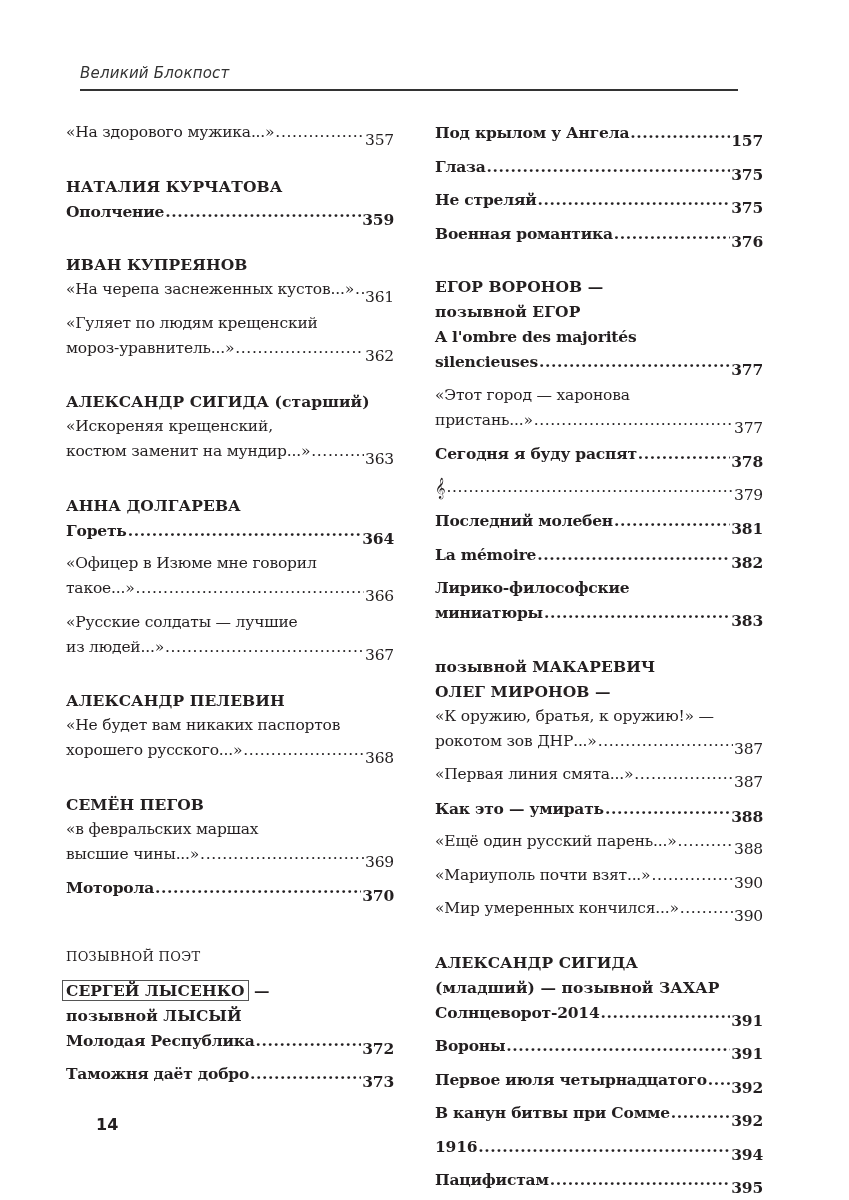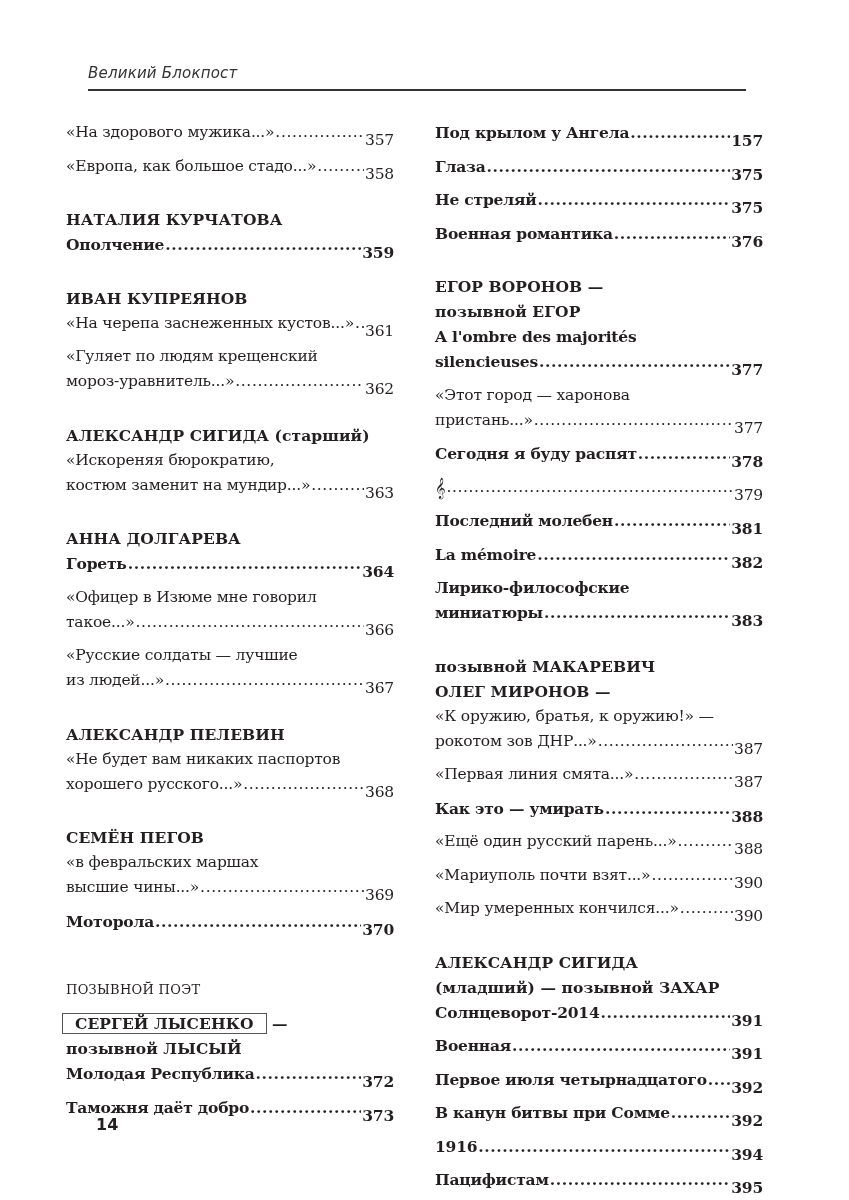--- a/index.html
+++ b/index.html
@@ -1,57 +1,52 @@
 <!DOCTYPE html>
 <html><head>
 <meta charset="utf-8">
 <style>
   html, body { margin: 0; padding: 0; background: #ffffff; }
   body { width: 849px; height: 1200px; position: relative; overflow: hidden;
          font-family: "DejaVu Serif", serif; color: #231f20; }
-  .header { position: absolute; left: 88px; top: 64px; width: 658px; }
+  .header { position: absolute; left: 80px; top: 64px; width: 658px; }
   .header-title { font-family: "DejaVu Sans", sans-serif; font-style: italic; font-size: 15px; color: #333; letter-spacing: 0.2px; }
   .header-rule { position: absolute; left: 0; top: 25px; width: 658px; height: 1.5px; background: #333; }
   .col { position: absolute; top: 120px; width: 328px; }
   .col.left { left: 66px; }
   .col.right { left: 435px; }
   .author { font-weight: bold; font-size: 15.5px; line-height: 25px; letter-spacing: 0.1px; }
   .gap { height: 20px; }
   .entry { display: flex; align-items: flex-start; font-size: 15.5px; line-height: 25.5px; letter-spacing: -0.2px; }
   .entry.bold { font-weight: bold; }
   .entry .t { white-space: nowrap; }
   .entry .dots { flex: 1; overflow: hidden; white-space: nowrap; margin: 0 1px; }
   .entry .dots::before { content: "........................................................................................................................................"; letter-spacing: 0.6px; }
   .entry .p { white-space: nowrap; margin-top: 8px; }
   .line1 { font-size: 15.5px; line-height: 25px; letter-spacing: -0.2px; }
   .line1.bold { font-weight: bold; }
   .section-title { font-weight: normal; font-size: 13px; letter-spacing: 0.3px; margin-top: 40px; margin-bottom: 14px; }
-  .boxed { border: 1.3px solid #555; padding: 0 12px; margin-left: -4px; }
+  .boxed { border: 1.3px solid #555; padding: 0 3px; margin-left: -4px; }
   .page-num { position: absolute; left: 96px; top: 1115px; font-family: "DejaVu Sans", sans-serif; font-weight: bold; font-size: 16px; }
   .clef { font-family: "DejaVu Sans", sans-serif; font-size: 18px; }
 </style>
 </head>
 <body>
 
 <div class="header">
   <div class="header-title">Великий Блокпост</div>
   <div class="header-rule"></div>
 </div>
 
 <div class="col left">
   <div class="entry">
       <span class="t">«На здорового мужика...»</span>
       <span class="dots"></span>
       <span class="p">357</span>
     </div>
-  <div class="entry">
-      <span class="t">«Европа, как большое стадо...»</span>
-      <span class="dots"></span>
-      <span class="p">358</span>
-    </div>
 
   <div class="gap"></div>
   <div class="author">НАТАЛИЯ КУРЧАТОВА</div>
   <div class="entry bold">
       <span class="t">Ополчение</span>
       <span class="dots"></span>
       <span class="p">359</span>
     </div>
 
   <div class="gap"></div>
@@ -63,21 +58,21 @@
     </div>
   <div class="line1">«Гуляет по людям крещенский</div>
   <div class="entry">
       <span class="t">мороз-уравнитель...»</span>
       <span class="dots"></span>
       <span class="p">362</span>
     </div>
 
   <div class="gap"></div>
   <div class="author">АЛЕКСАНДР СИГИДА (старший)</div>
-  <div class="line1">«Искореняя бюрократию,</div>
+  <div class="line1">«Искореняя крещенский,</div>
   <div class="entry">
       <span class="t">костюм заменит на мундир...»</span>
       <span class="dots"></span>
       <span class="p">363</span>
     </div>
 
   <div class="gap"></div>
   <div class="author">АННА ДОЛГАРЕВА</div>
   <div class="entry bold">
       <span class="t">Гореть</span>
@@ -236,21 +231,21 @@
 
   <div class="gap"></div>
   <div class="author">АЛЕКСАНДР СИГИДА</div>
   <div class="author">(младший) — позывной ЗАХАР</div>
   <div class="entry bold">
       <span class="t">Солнцеворот-2014</span>
       <span class="dots"></span>
       <span class="p">391</span>
     </div>
   <div class="entry bold">
-      <span class="t">Военная</span>
+      <span class="t">Вороны</span>
       <span class="dots"></span>
       <span class="p">391</span>
     </div>
   <div class="entry bold">
       <span class="t">Первое июля четырнадцатого</span>
       <span class="dots"></span>
       <span class="p">392</span>
     </div>
   <div class="entry bold">
       <span class="t">В канун битвы при Сомме</span>

